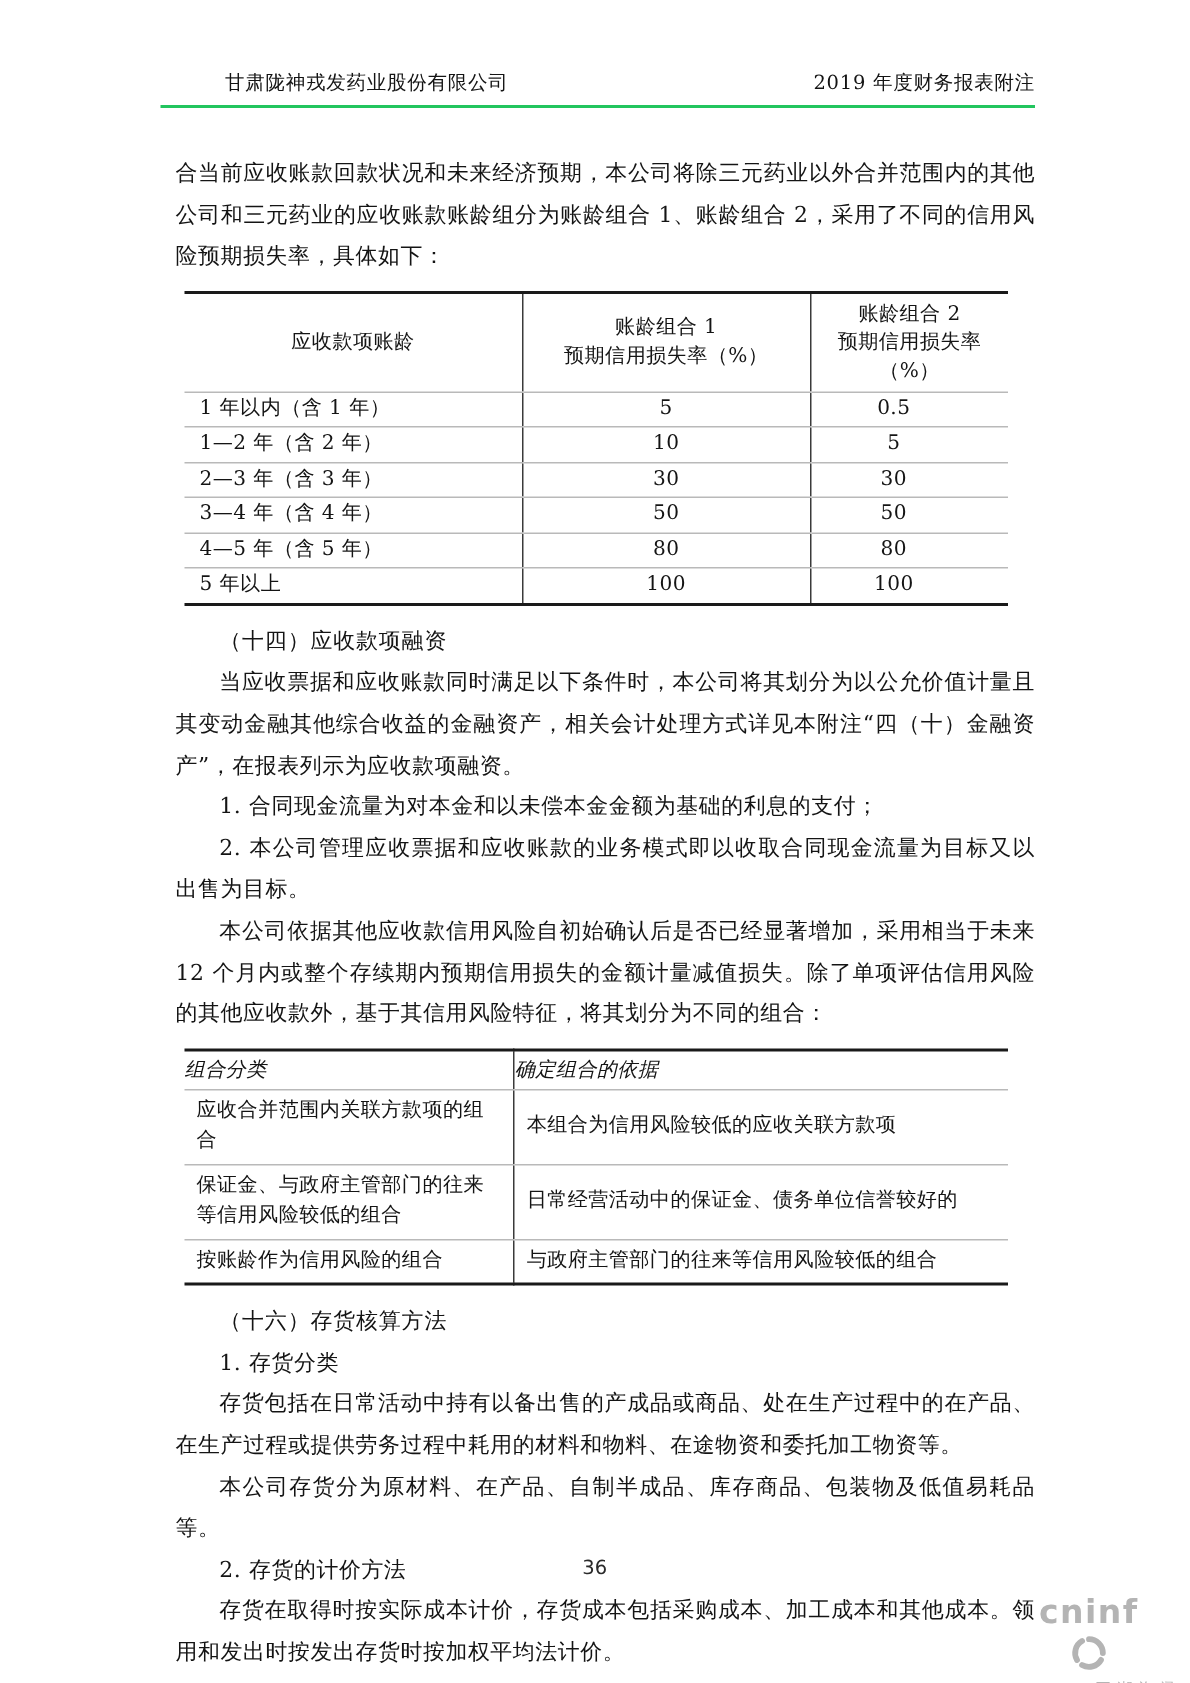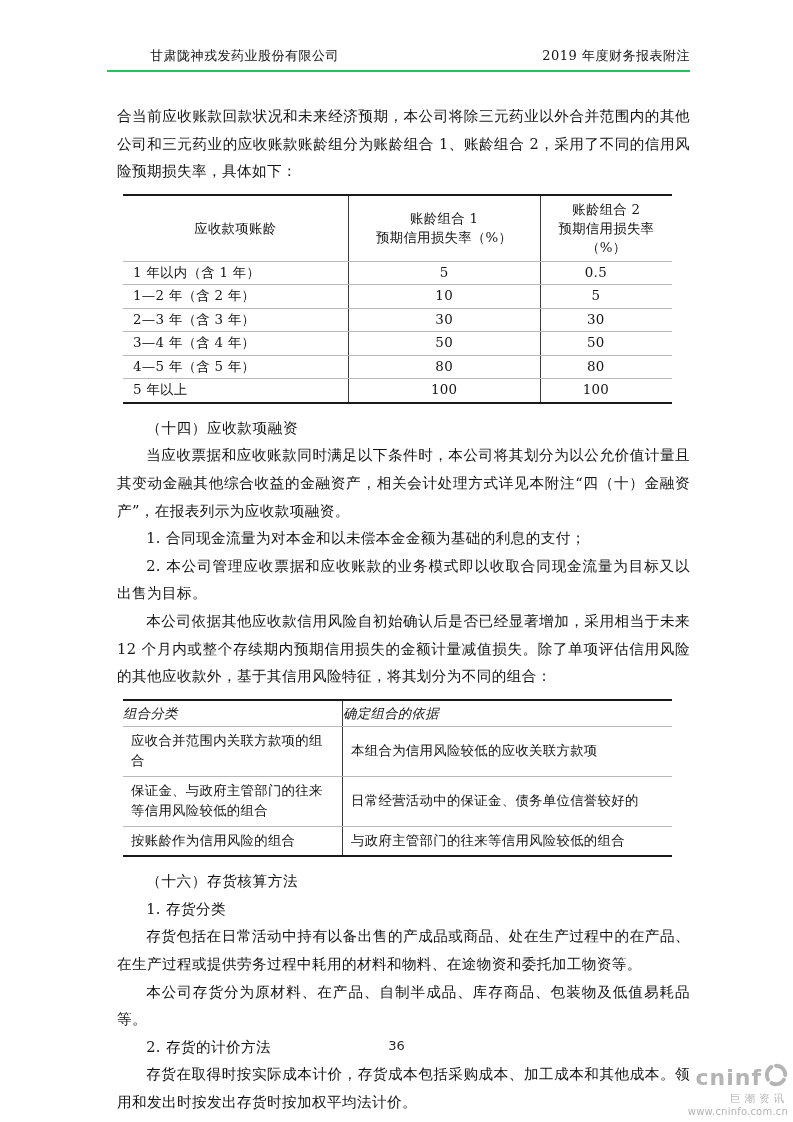--- a/index.html
+++ b/index.html
@@ -99,20 +99,21 @@
     color: #b4b4b4;
     font-family: "DejaVu Sans", "Liberation Sans", sans-serif;
     line-height: 1.15;
     user-select: none;
   }
   .cninfo-logo .brand-row {
     display: flex;
     align-items: center;
     justify-content: flex-end;
     gap: 2px;
+    flex-direction: column;
   }
   .cninfo-logo .brand {
     font-size: 22px;
     font-weight: bold;
     letter-spacing: 1px;
   }
   .cninfo-logo .cn-name { font-size: 10.5px; letter-spacing: 4px; margin-top: 1px; }
   .cninfo-logo .url { font-size: 10px; letter-spacing: 0.2px; margin-top: 2px; margin-left: 24px; }
 </style>
 </head>

